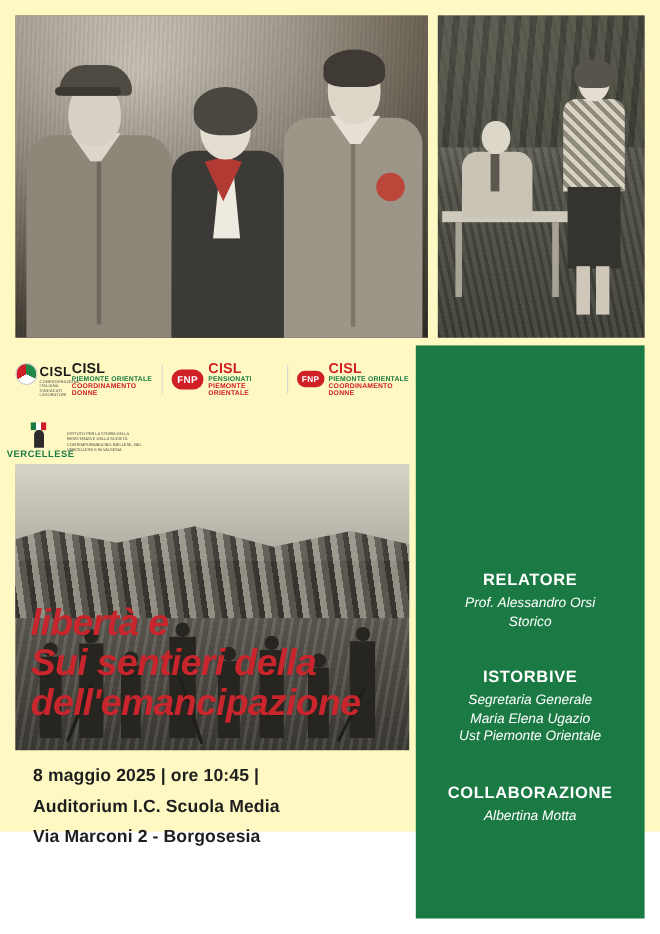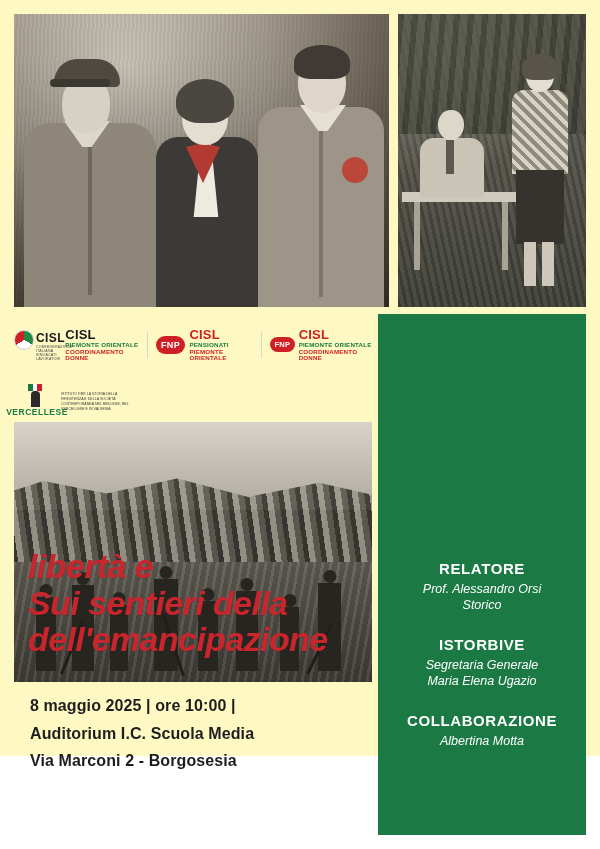--- a/index.html
+++ b/index.html
@@ -206,21 +206,21 @@
     color: #ffffff;
     display:flex;
     flex-direction: column;
     justify-content: flex-end;
     padding: 0 14px 86px 14px;
     text-align:center;
   }
   .gp-block { margin-bottom: 22px; }
   .gp-block:last-child { margin-bottom: 0; }
   .gp-head {
-    font-size: 15px; font-weight: bold; letter-spacing: .6px; margin-bottom: 4px;
+    font-size: 15px; font-weight: bold; letter-spacing: .6px; margin-bottom: 4px; margin-top: 12px;
   }
   .gp-line { font-size: 12.5px; font-style: italic; line-height: 1.32; }
 </style>
 </head>
 <body>
 
 <div class="poster">
 
   <div class="photo-row">
 
@@ -349,38 +349,39 @@
     </div>
   </div>
 
   <div class="title">
     <div>libertà e</div>
     <div>Sui sentieri della</div>
     <div>dell'emancipazione</div>
   </div>
 
   <div class="details">
-    <div>8 maggio 2025 | ore 10:00 |</div>
+    <div>8 maggio 2025 | ore 10:45 |</div>
     <div>Auditorium I.C. Scuola Media</div>
     <div>Via Marconi 2 - Borgosesia</div>
   </div>
 
   <div class="green-panel">
 
     <div class="gp-block">
       <div class="gp-head">RELATORE</div>
       <div class="gp-line">Prof. Alessandro Orsi</div>
       <div class="gp-line">Storico</div>
     </div>
 
 
     <div class="gp-block">
       <div class="gp-head">ISTORBIVE</div>
       <div class="gp-line">Segretaria Generale</div>
       <div class="gp-line">Maria Elena Ugazio</div>
+      <div class="gp-line">Ust Piemonte Orientale</div>
     </div>
 
     <div class="gp-block">
       <div class="gp-head">COLLABORAZIONE</div>
       <div class="gp-line">Albertina Motta</div>
     </div>
   </div>
 
 </div>
 

